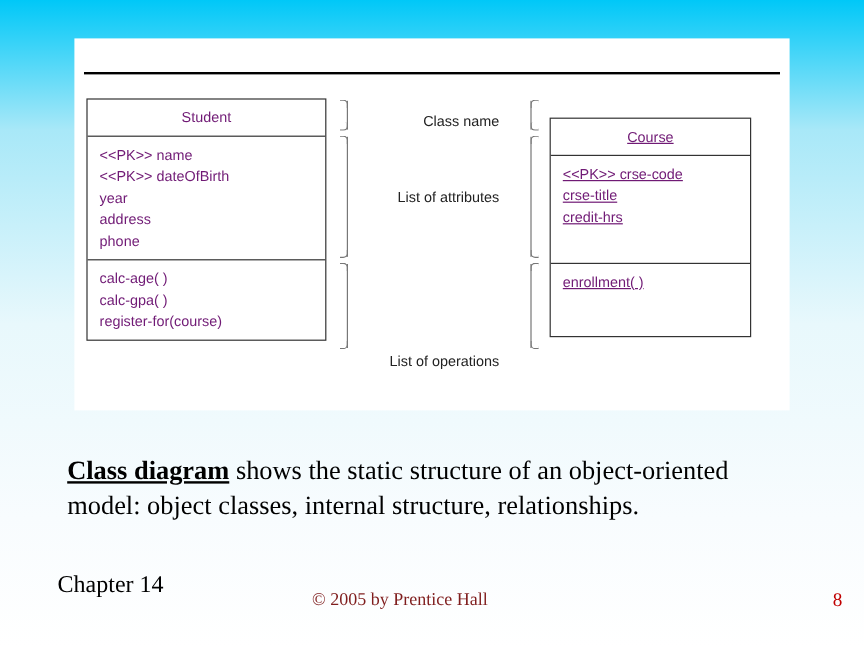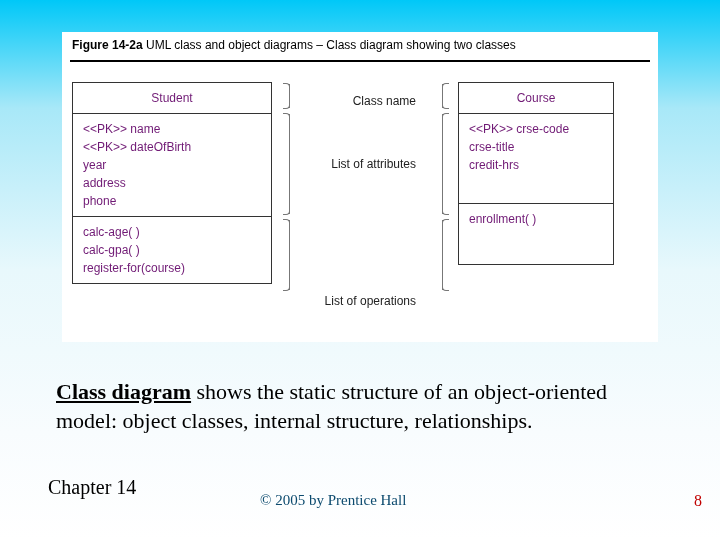--- a/index.html
+++ b/index.html
@@ -38,21 +38,21 @@
   }
   .uml-box {
     position: absolute;
     border: 1px solid #333;
     background: #fff;
     font-family: Arial, sans-serif;
     font-size: 12px;
     color: #701a75;
   }
   .uml-box.left { left: 10px; top: 50px; width: 200px; }
-  .uml-box.right { left: 396px; top: 50px; width: 156px; }
+  .uml-box.right { left: 396px; top: 66px; width: 168px; text-decoration: underline; }
   .uml-section {
     border-bottom: 1px solid #333;
     padding: 6px 10px;
   }
   .uml-section:last-child { border-bottom: none; }
   .uml-section.head { text-align: center; padding: 8px 10px; }
   .uml-section.attrs { min-height: 90px; }
   .uml-section.ops { min-height: 60px; }
   .attr-line { line-height: 1.5; white-space: nowrap; }
   .mid-label {
@@ -110,37 +110,34 @@
     left: 48px;
     top: 476px;
     font-size: 20px;
     color: #000;
   }
   .footer-copy {
     position: absolute;
     left: 260px;
     top: 492px;
     font-size: 15px;
-    color: #0c4a6e;
+    color: #7f1d1d;
   }
   .footer-page {
     position: absolute;
     right: 18px;
     top: 492px;
     font-size: 16px;
     color: #c00000;
   }
 </style>
 </head>
 <body>
 
 <div class="figure-panel">
-  <div class="figure-label">
-    <span class="fignum">Figure 14-2a</span><span>  UML class and object diagrams – Class diagram showing two classes</span>
-  </div>
   <div class="hr-top"></div>
 
   <div class="uml-box left">
     <div class="uml-section head">Student</div>
     <div class="uml-section attrs">
       <div class="attr-line">&lt;&lt;PK&gt;&gt; name</div>
       <div class="attr-line">&lt;&lt;PK&gt;&gt; dateOfBirth</div>
       <div class="attr-line">year</div>
       <div class="attr-line">address</div>
       <div class="attr-line">phone</div>

